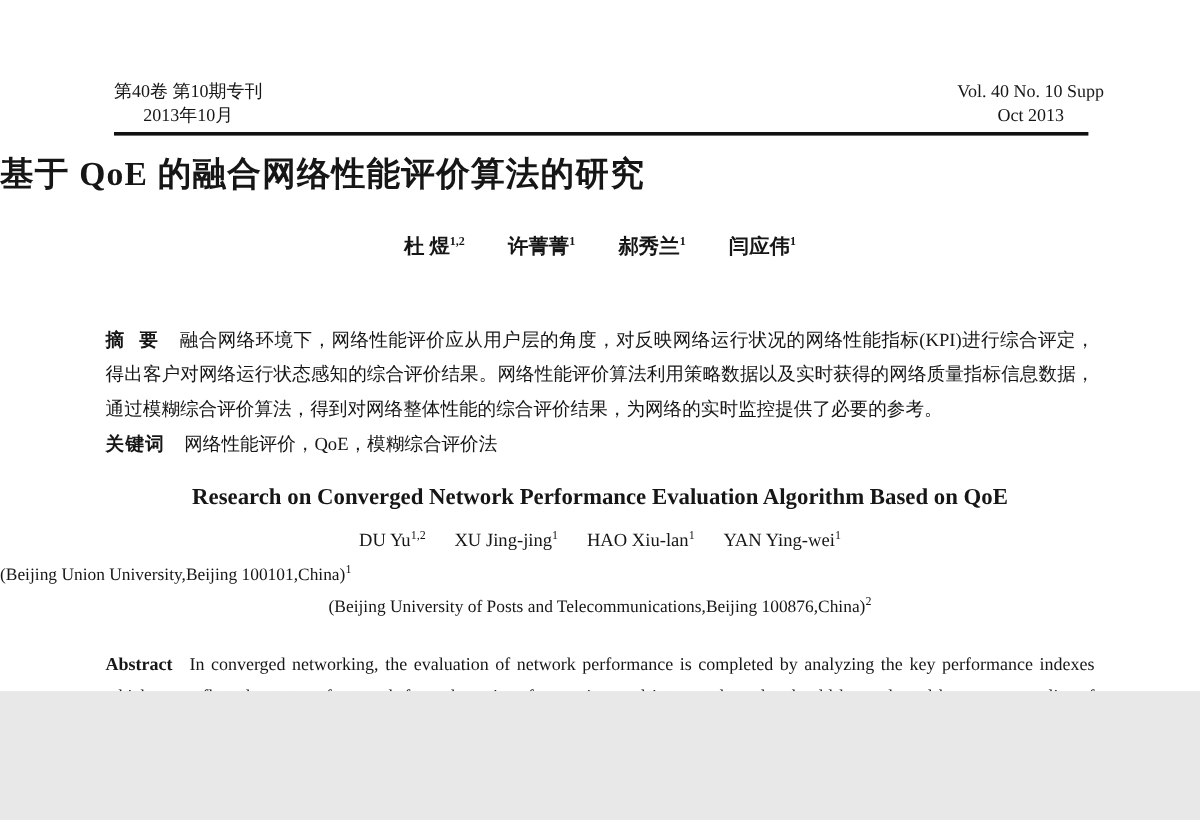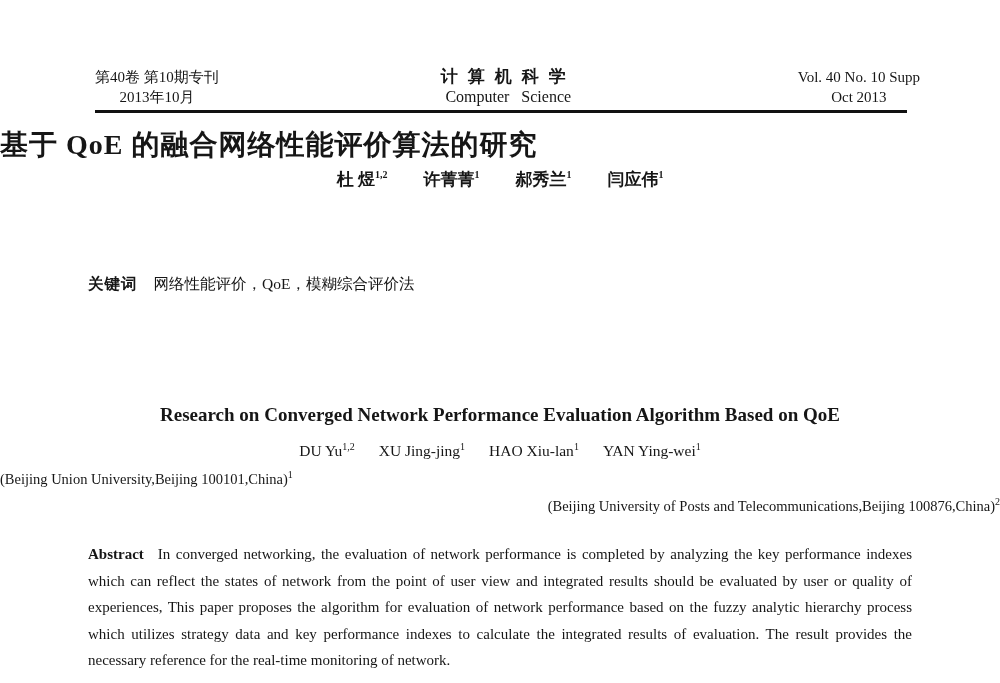--- a/index.html
+++ b/index.html
@@ -1,19 +1,19 @@
 <!DOCTYPE html>
 <html><head>
 <meta charset="utf-8">
 <style>
   html, body { margin: 0; padding: 0; background: #e8e8e8; }
   .page {
     position: relative;
     width: 1000px;
-    height: 683px;
+    height: 576px;
     margin: 0 auto;
     background: #ffffff;
     overflow: hidden;
     color: #161616;
     font-family: "Liberation Serif", "DejaVu Serif", serif;
   }
   
   .journal-header {
     position: absolute;
     top: 67px; left: 95px; right: 80px;
@@ -37,21 +37,21 @@
     position: absolute;
     top: 126px; left: 0; right: 0;
     margin: 0;
     text-align: left;
     font-size: 28px;
     font-weight: bold;
     letter-spacing: 1px;
   }
   .authors-cn {
     position: absolute;
-    top: 168px; left: 0; right: 0;
+    top: 194px; left: 0; right: 0;
     display: flex;
     justify-content: center;
     gap: 36px;
     font-size: 17px;
     font-weight: bold;
   }
   .affils-cn {
     position: absolute;
     top: 219px; left: 0; right: 0;
     display: flex;
@@ -92,21 +92,21 @@
   }
   .affil-en-1 {
     position: absolute;
     top: 471px; left: 0; right: 0;
     text-align: left;
     font-size: 14.5px;
   }
   .affil-en-2 {
     position: absolute;
     top: 498px; left: 0; right: 0;
-    text-align: right;
+    text-align: center;
     font-size: 14.5px;
   }
   .abstract-en {
     position: absolute;
     top: 541px; left: 88px;
     width: 824px;
     font-size: 15px;
     line-height: 26.5px;
     text-align: justify;
   }
@@ -118,42 +118,39 @@
 <body>
 
 <div class="page">
 
   <header class="journal-header">
     <div class="jh-block">
       <div>第40卷 第10期专刊</div>
       <div>2013年10月</div>
     </div>
     <div class="jh-block">
-      <div class="jname-cn">计算机科学</div>
-      <div class="jname-en">Computer Science</div>
-    </div>
-    <div class="jh-block">
       <div>Vol. 40 No. 10 Supp</div>
       <div>Oct 2013</div>
     </div>
   </header>
 
   <div class="header-rule"></div>
 
   <h1 class="title-cn">基于 QoE 的融合网络性能评价算法的研究</h1>
 
   <div class="authors-cn">
     <span><span>杜  煜</span><sup>1,2</sup></span>
     <span><span>许菁菁</span><sup>1</sup></span>
     <span><span>郝秀兰</span><sup>1</sup></span>
     <span><span>闫应伟</span><sup>1</sup></span>
   </div>
 
 
   <div class="abstract-cn">
+    <p><b class="abs-label">摘 要</b><span>融合网络环境下，网络性能评价应从用户层的角度，对反映网络运行状况的网络性能指标(KPI)进行综合评定，得出客户对网络运行状态感知的综合评价结果。网络性能评价算法利用策略数据以及实时获得的网络质量指标信息数据，通过模糊综合评价算法，得到对网络整体性能的综合评价结果，为网络的实时监控提供了必要的参考。</span></p>
     <div class="kw-line"><b class="kw-label">关键词</b><span>网络性能评价，QoE，模糊综合评价法</span></div>
   </div>
 
   <h2 class="title-en">Research on Converged Network Performance Evaluation Algorithm Based on QoE</h2>
 
   <div class="authors-en">
     <span><span>DU Yu</span><sup>1,2</sup></span>
     <span><span>XU Jing-jing</span><sup>1</sup></span>
     <span><span>HAO Xiu-lan</span><sup>1</sup></span>
     <span><span>YAN Ying-wei</span><sup>1</sup></span>

